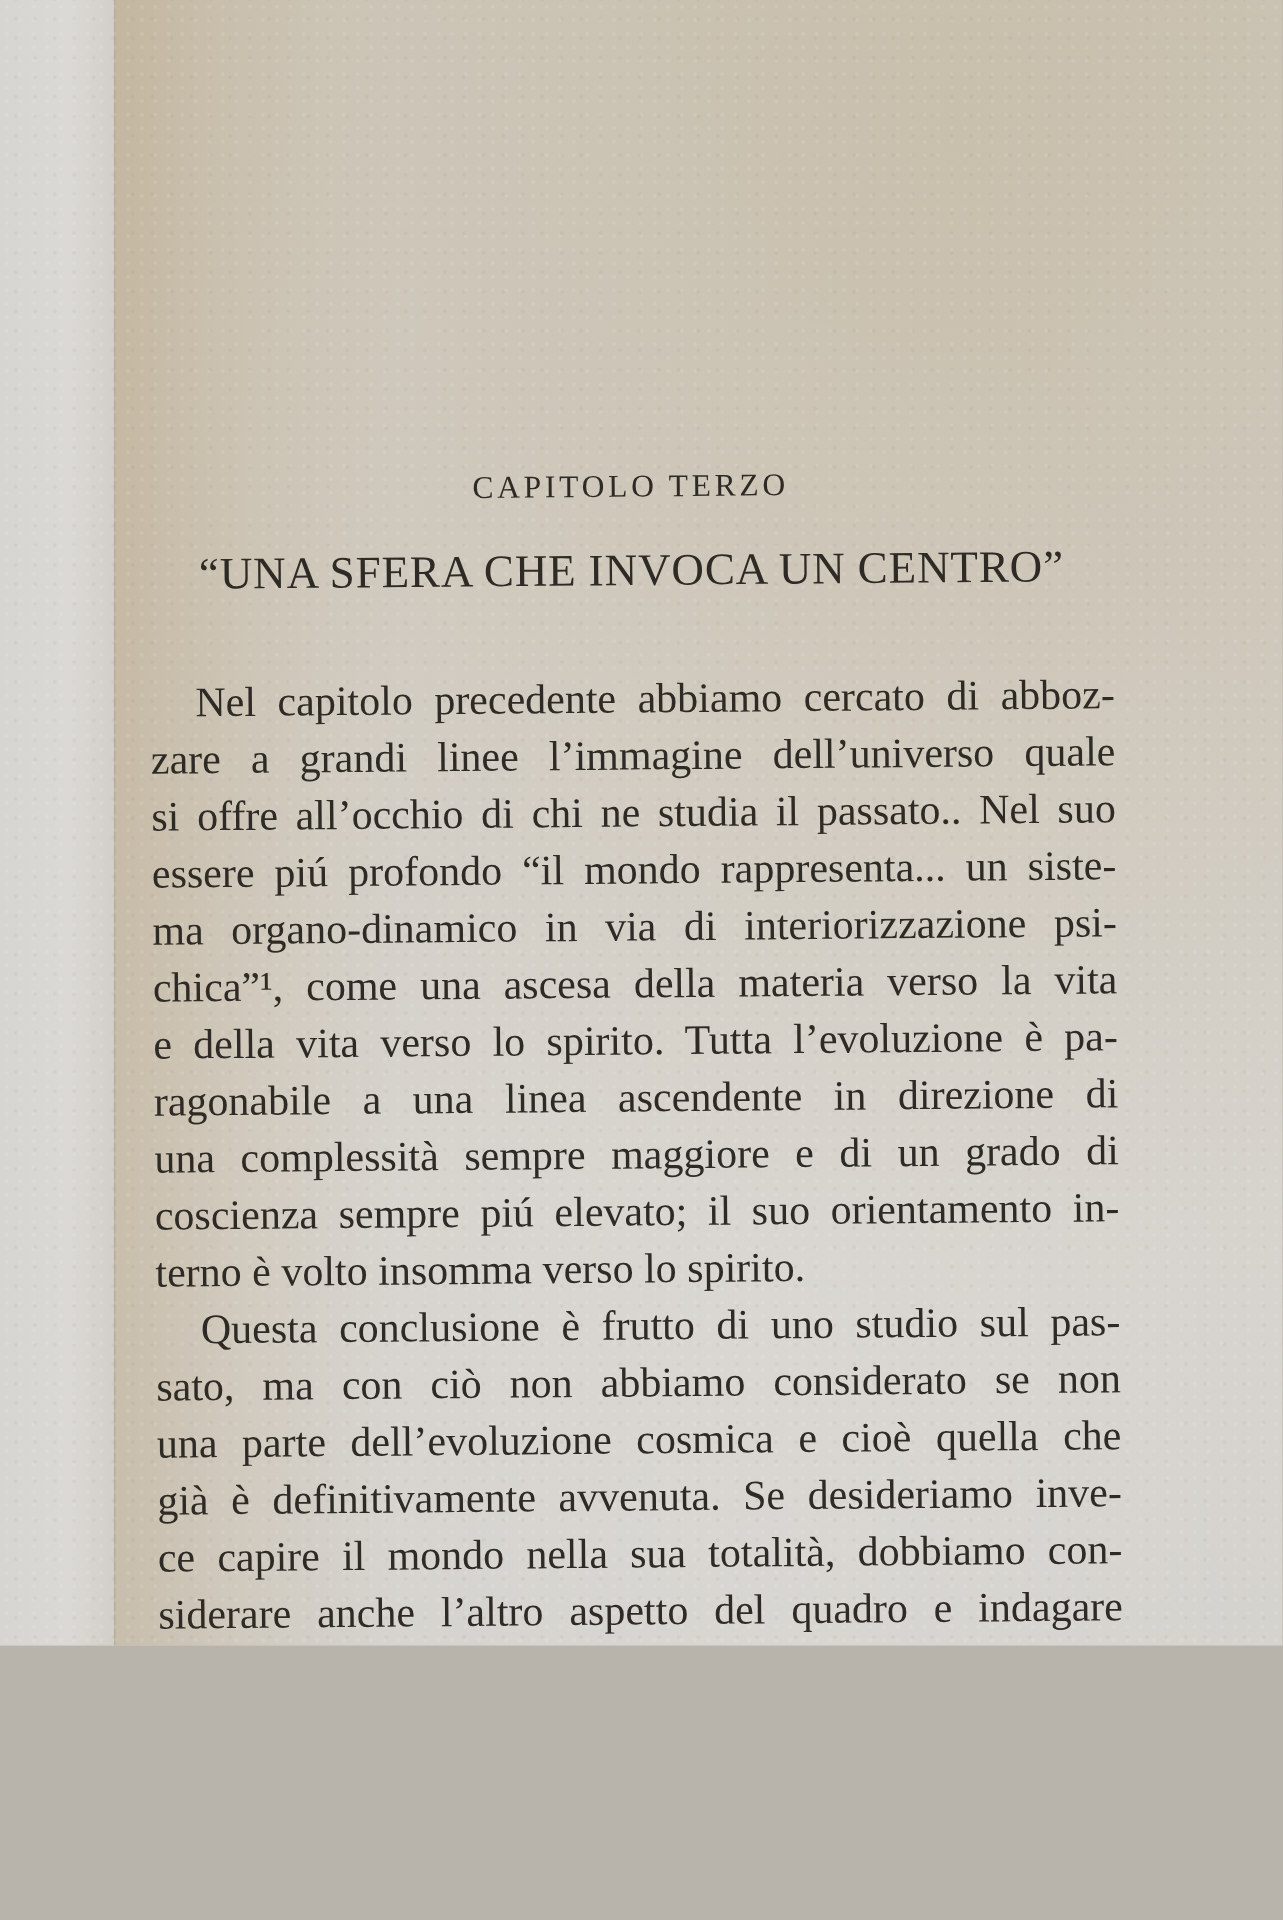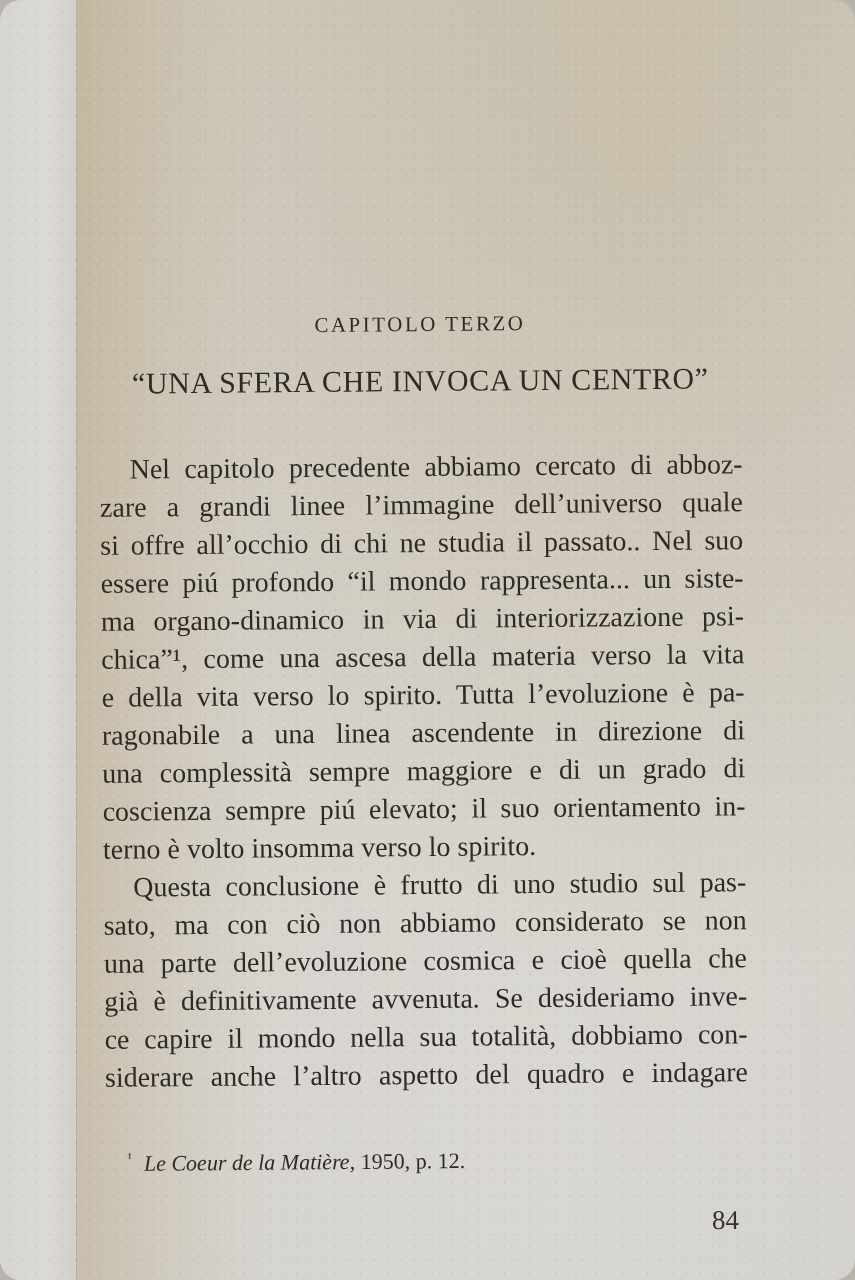--- a/index.html
+++ b/index.html
@@ -4,27 +4,26 @@
 <style>
   html, body { margin: 0; padding: 0; }
   body {
     width: 855px; height: 1280px;
     font-family: "Liberation Serif", "DejaVu Serif", serif;
     background: #b8b4ab;
     overflow: hidden;
   }
   .photo {
     position: relative;
-    width: 855px; height: 1280px;
+    width: 855px; height: 1097px;
     overflow: hidden;
     background:
       radial-gradient(ellipse at 75% 8%, rgba(186,168,132,0.28), transparent 55%),
       radial-gradient(ellipse at 60% 90%, rgba(255,255,255,0.10), transparent 60%),
       linear-gradient(180deg, #cdc7ba 0%, #d1ccc2 38%, #d6d3cd 75%, #d4d2cd 100%);
-    border-radius: 21px;
   }
   
   .grain {
     position: absolute; inset: 0;
     background-image:
       radial-gradient(rgba(255,255,255,0.10) 1px, transparent 1.5px),
       radial-gradient(rgba(118,108,88,0.07) 1px, transparent 1.5px);
     background-size: 9px 9px, 13px 13px;
     background-position: 0 0, 4px 6px;
     pointer-events: none;

